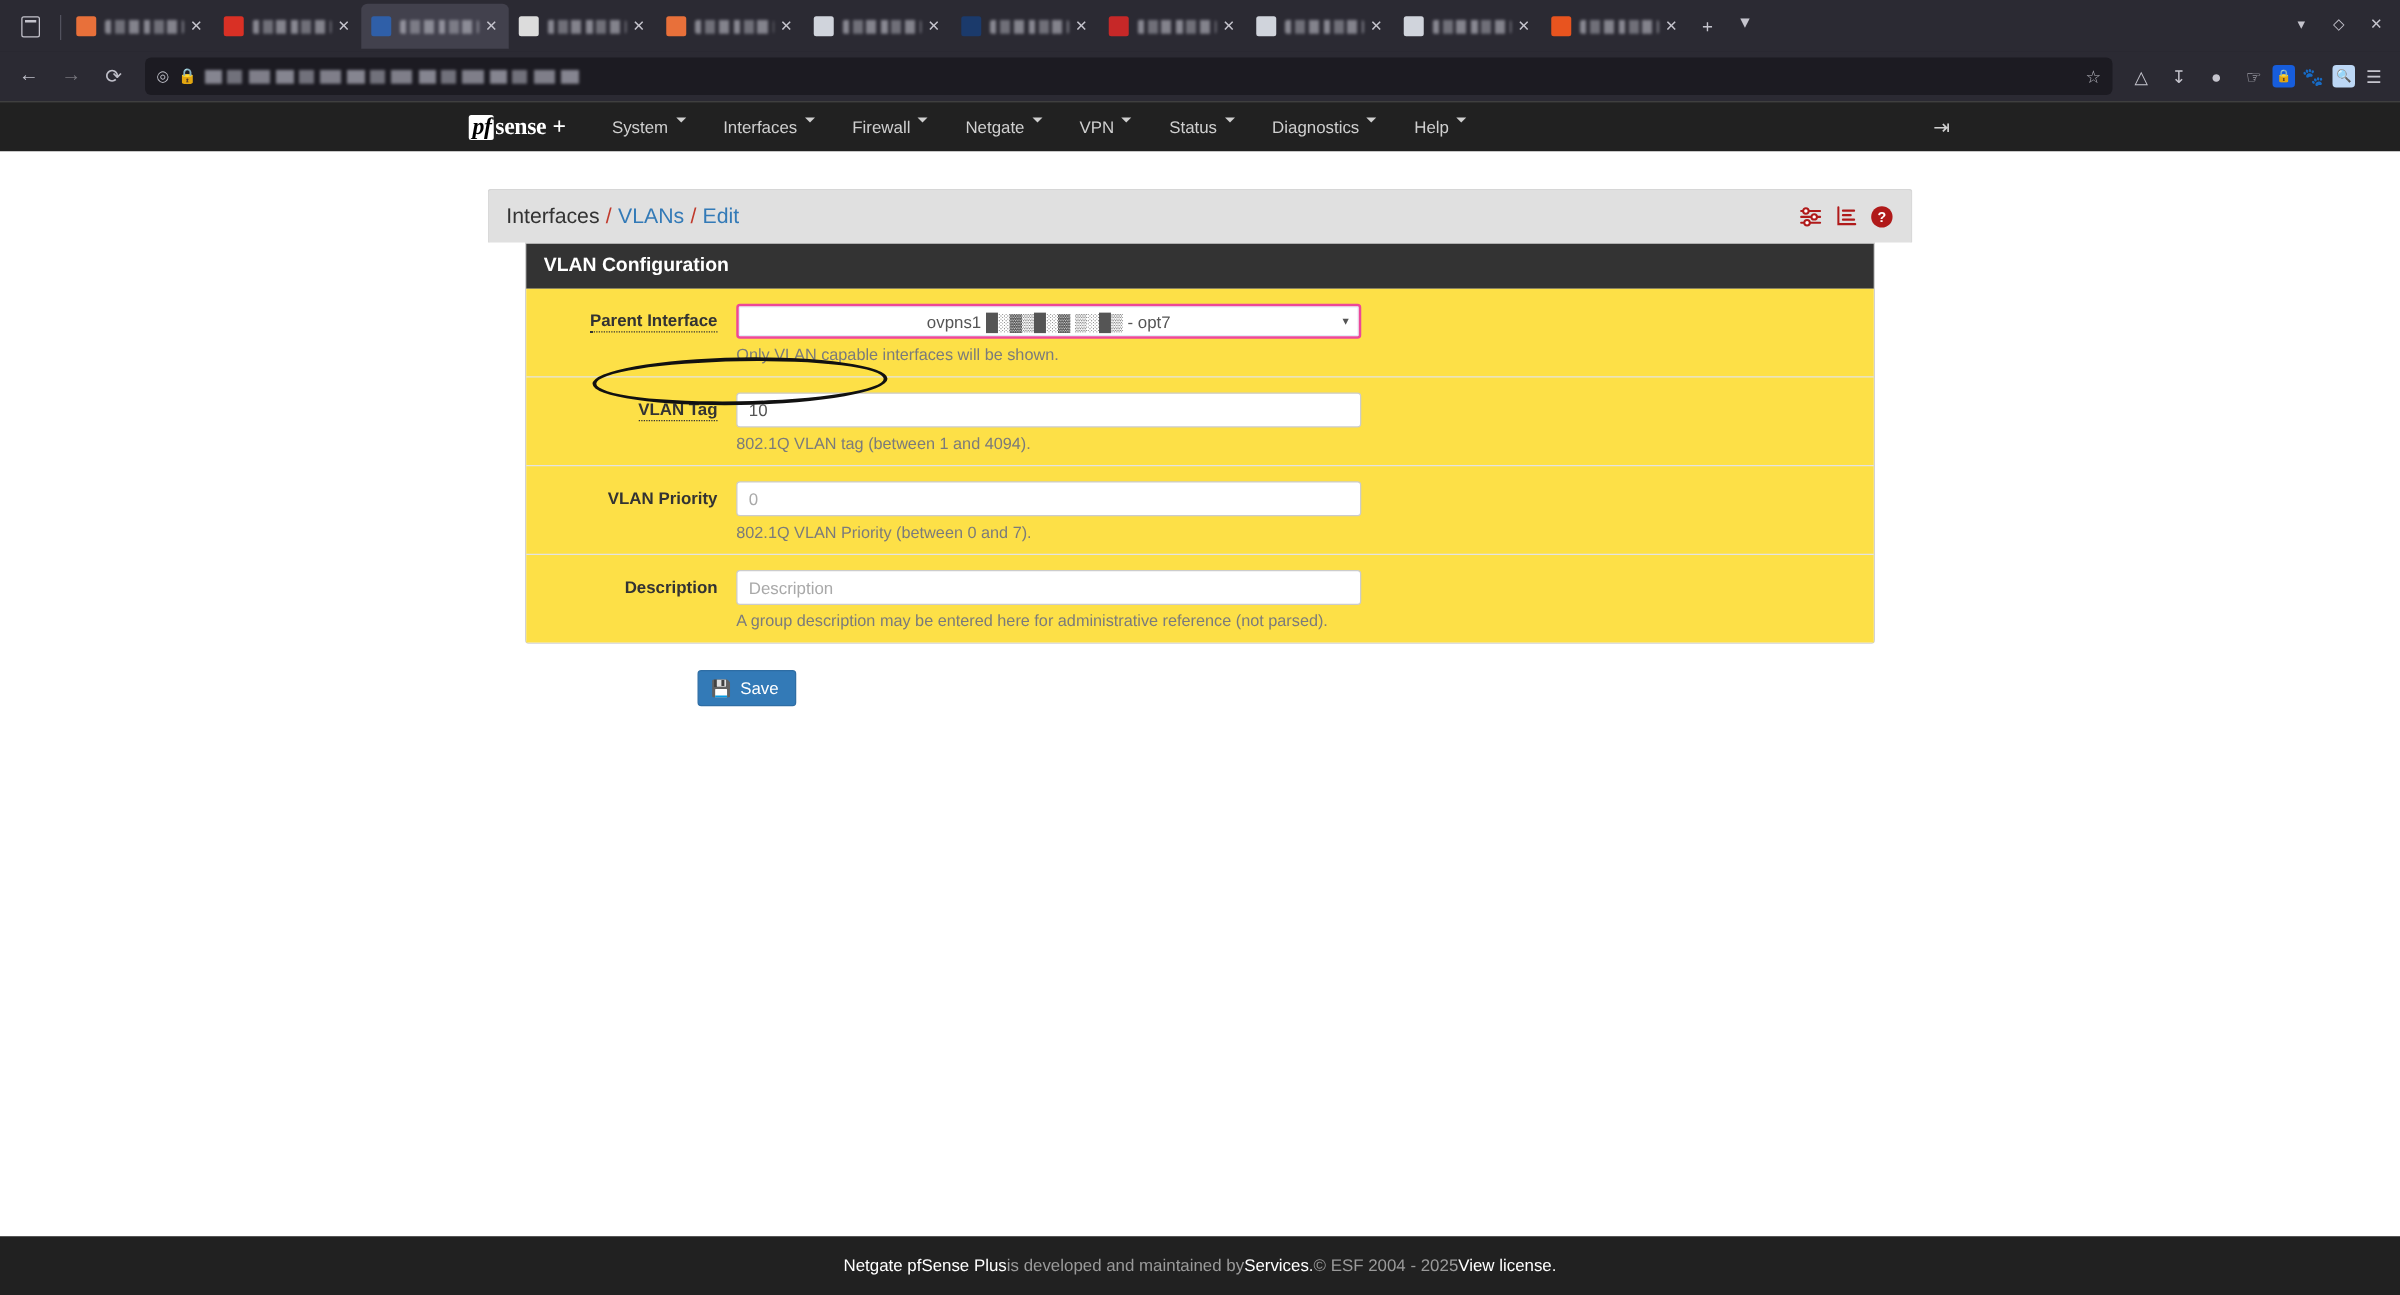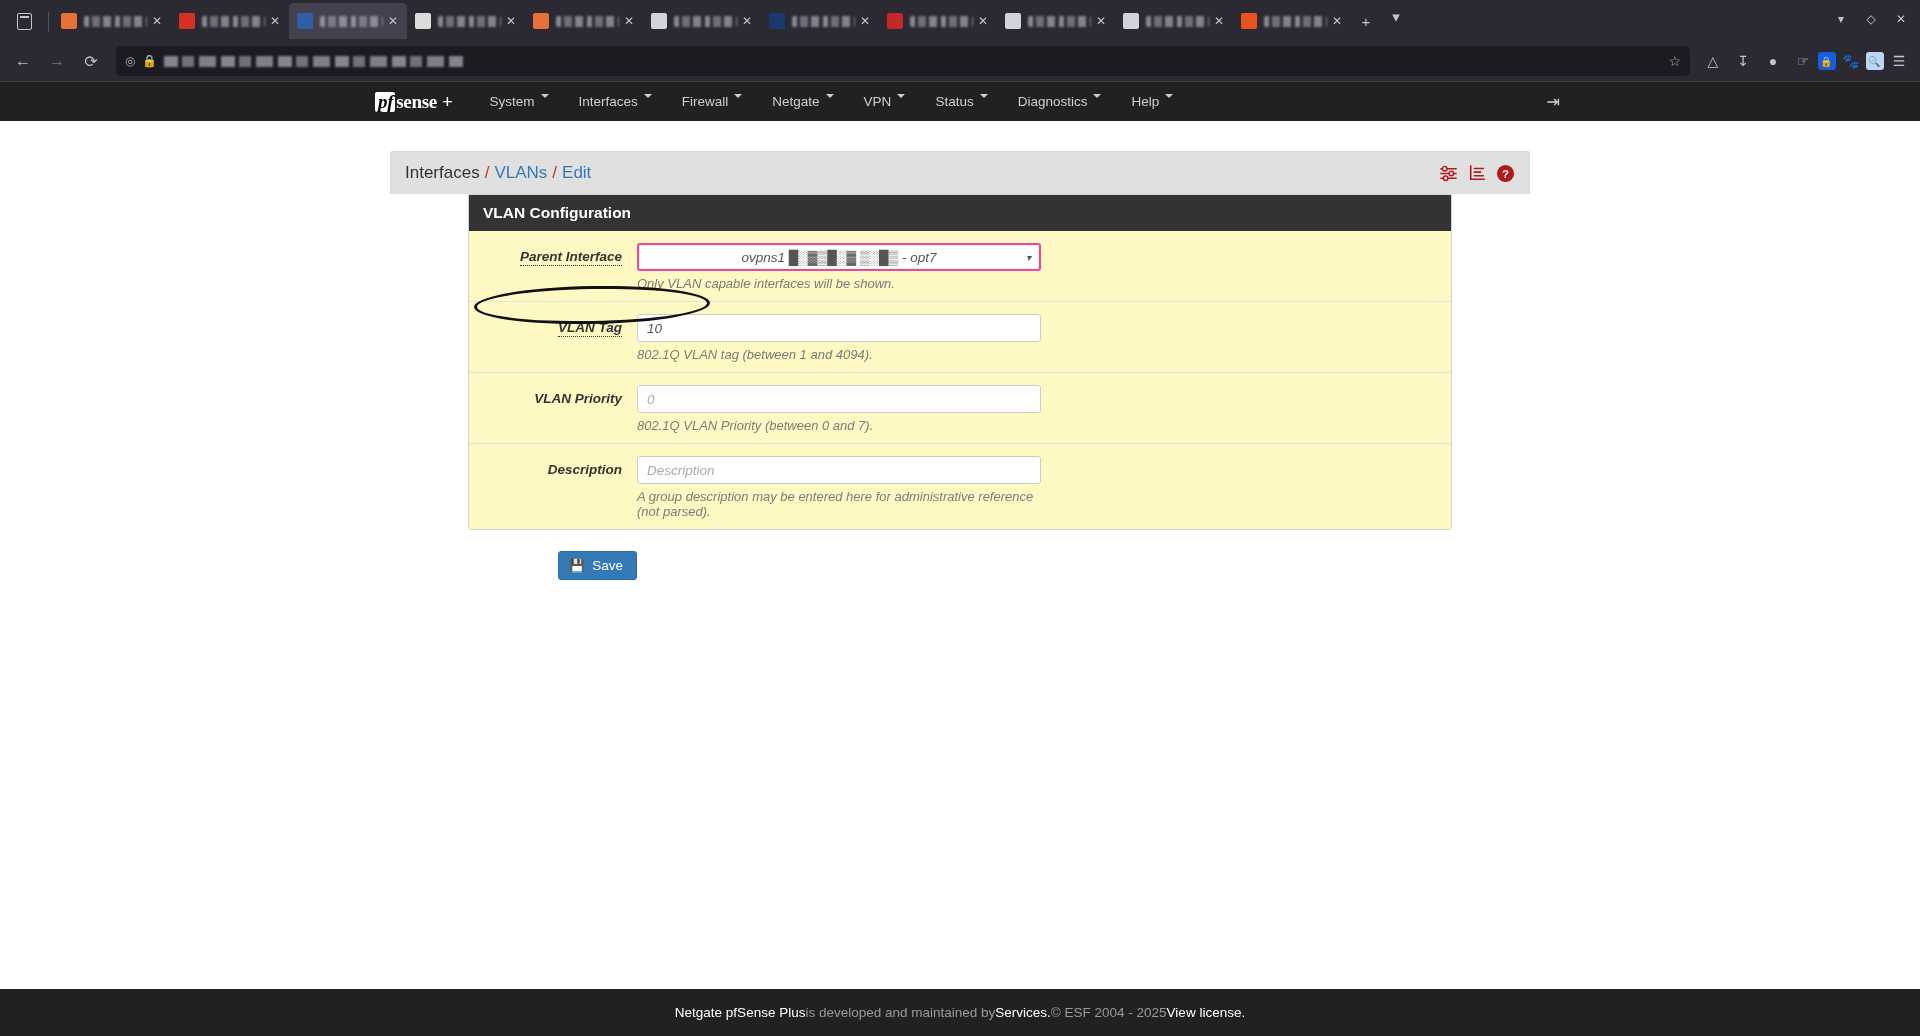--- a/index.html
+++ b/index.html
@@ -195,31 +195,31 @@
     border-radius: 3px 3px 0 0;
   }
   .crumbs { font-size: 17px; color: #333; display:flex; align-items:center; }
   .crumbs a { color: #337ab7; text-decoration: none; }
   .crumbs .first { color: #333333; }
   .crumbs .sep { color: #c0392b; margin: 0 5px; }
   .crumb-icons { margin-left: auto; display: flex; align-items: center; gap: 10px; }
   .ci { color: #b01a1a; font-size: 17px; line-height: 1; display:flex; align-items:center;}
 
   .panel {
-    width: 984px; margin: 0 auto;
+    width: 1080px; margin: 0 auto;
     border: 1px solid #d2d2d2;
     background: #fff;
     border-radius: 0 0 3px 3px;
   }
   .panel-head {
     background: #333333; color: #ffffff;
     font-size: 15.5px; font-weight: bold;
     padding: 9px 14px;
   }
-  .panel-body { padding: 0; background: #fef9c3; font-style: italic; }
+  .panel-body { padding: 0; background: #fde047; }
 
   .frow {
     display: flex;
     padding: 12px 0 10px 0;
     border-bottom: 1px solid #e3e3e3;
   }
   .frow:last-child { border-bottom: none; }
   .flabel {
     width: 168px; flex: 0 0 auto;
     text-align: right;

